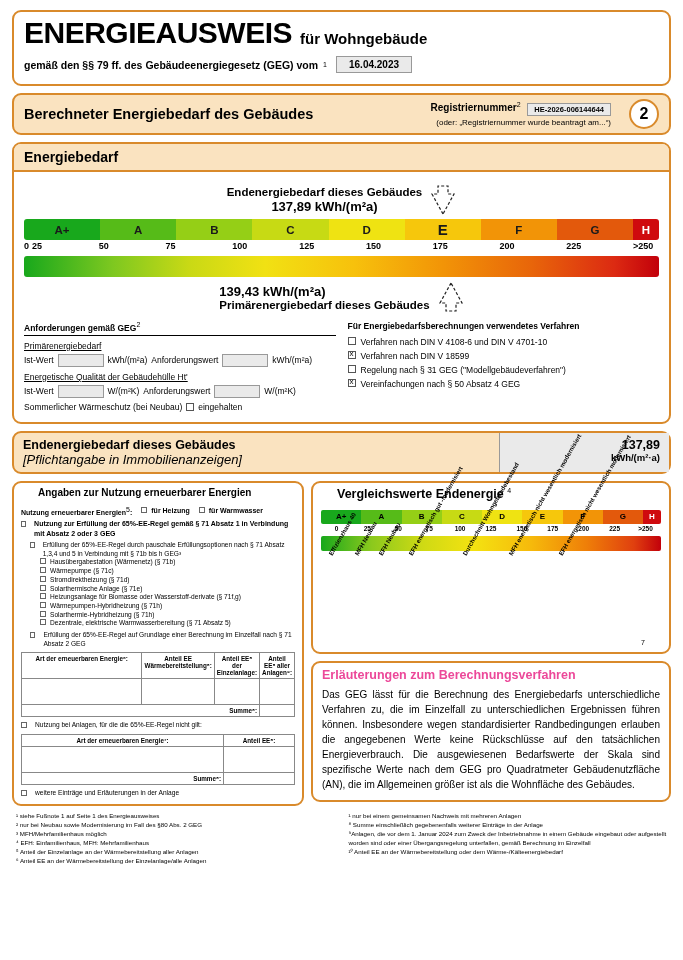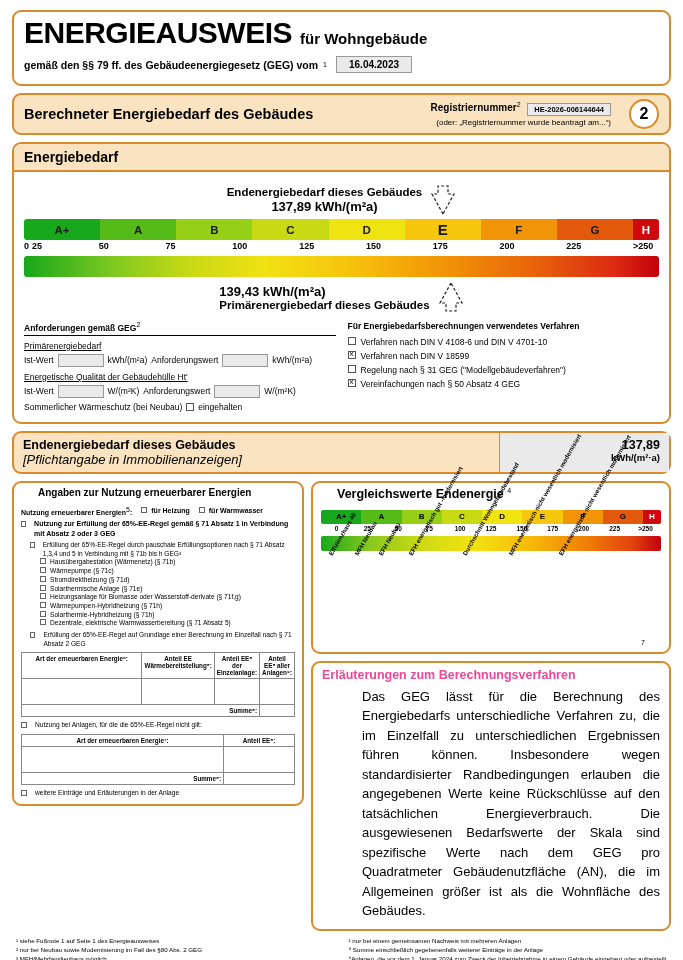--- a/index.html
+++ b/index.html
@@ -154,21 +154,21 @@
     background: linear-gradient(to right,#18a81c 0%,#8cc91d 15%,#cfda14 30%,#f4e211 45%,#f6b90b 62%,#ef7f08 78%,#e0400f 92%,#c2000b 100%);
   }
   .cmp-labels { position: relative; height: 86px; margin-top: 2px; }
   .cmp-labels .cl {
     position: absolute; top: 0; transform-origin: left top; transform: rotate(-60deg);
     font-size: 6.2px; font-weight: bold; white-space: nowrap;
   }
   .cmp-foot { text-align: right; font-size: 7px; padding-right: 16px; }
 
   .expl-head { font-size: 12.5px; font-weight: bold; color: #ec4899; padding: 5px 9px; }
-  .expl-body { font-size: 13px; line-height: 1.5; text-align: justify; padding: 0 9px 8px 9px; margin-left: 40px; }
+  .expl-body { font-size: 10px; line-height: 1.5; text-align: justify; padding: 0 9px 8px 9px; }
 
   
   .footnotes { display: flex; gap: 14px; margin-top: 6px; padding: 0 4px; }
   .footnotes .fc { flex: 1; }
   .fn { font-size: 6.2px; line-height: 1.45; }
 </style>
 </head>
 <body>
 
 <div class="page">

